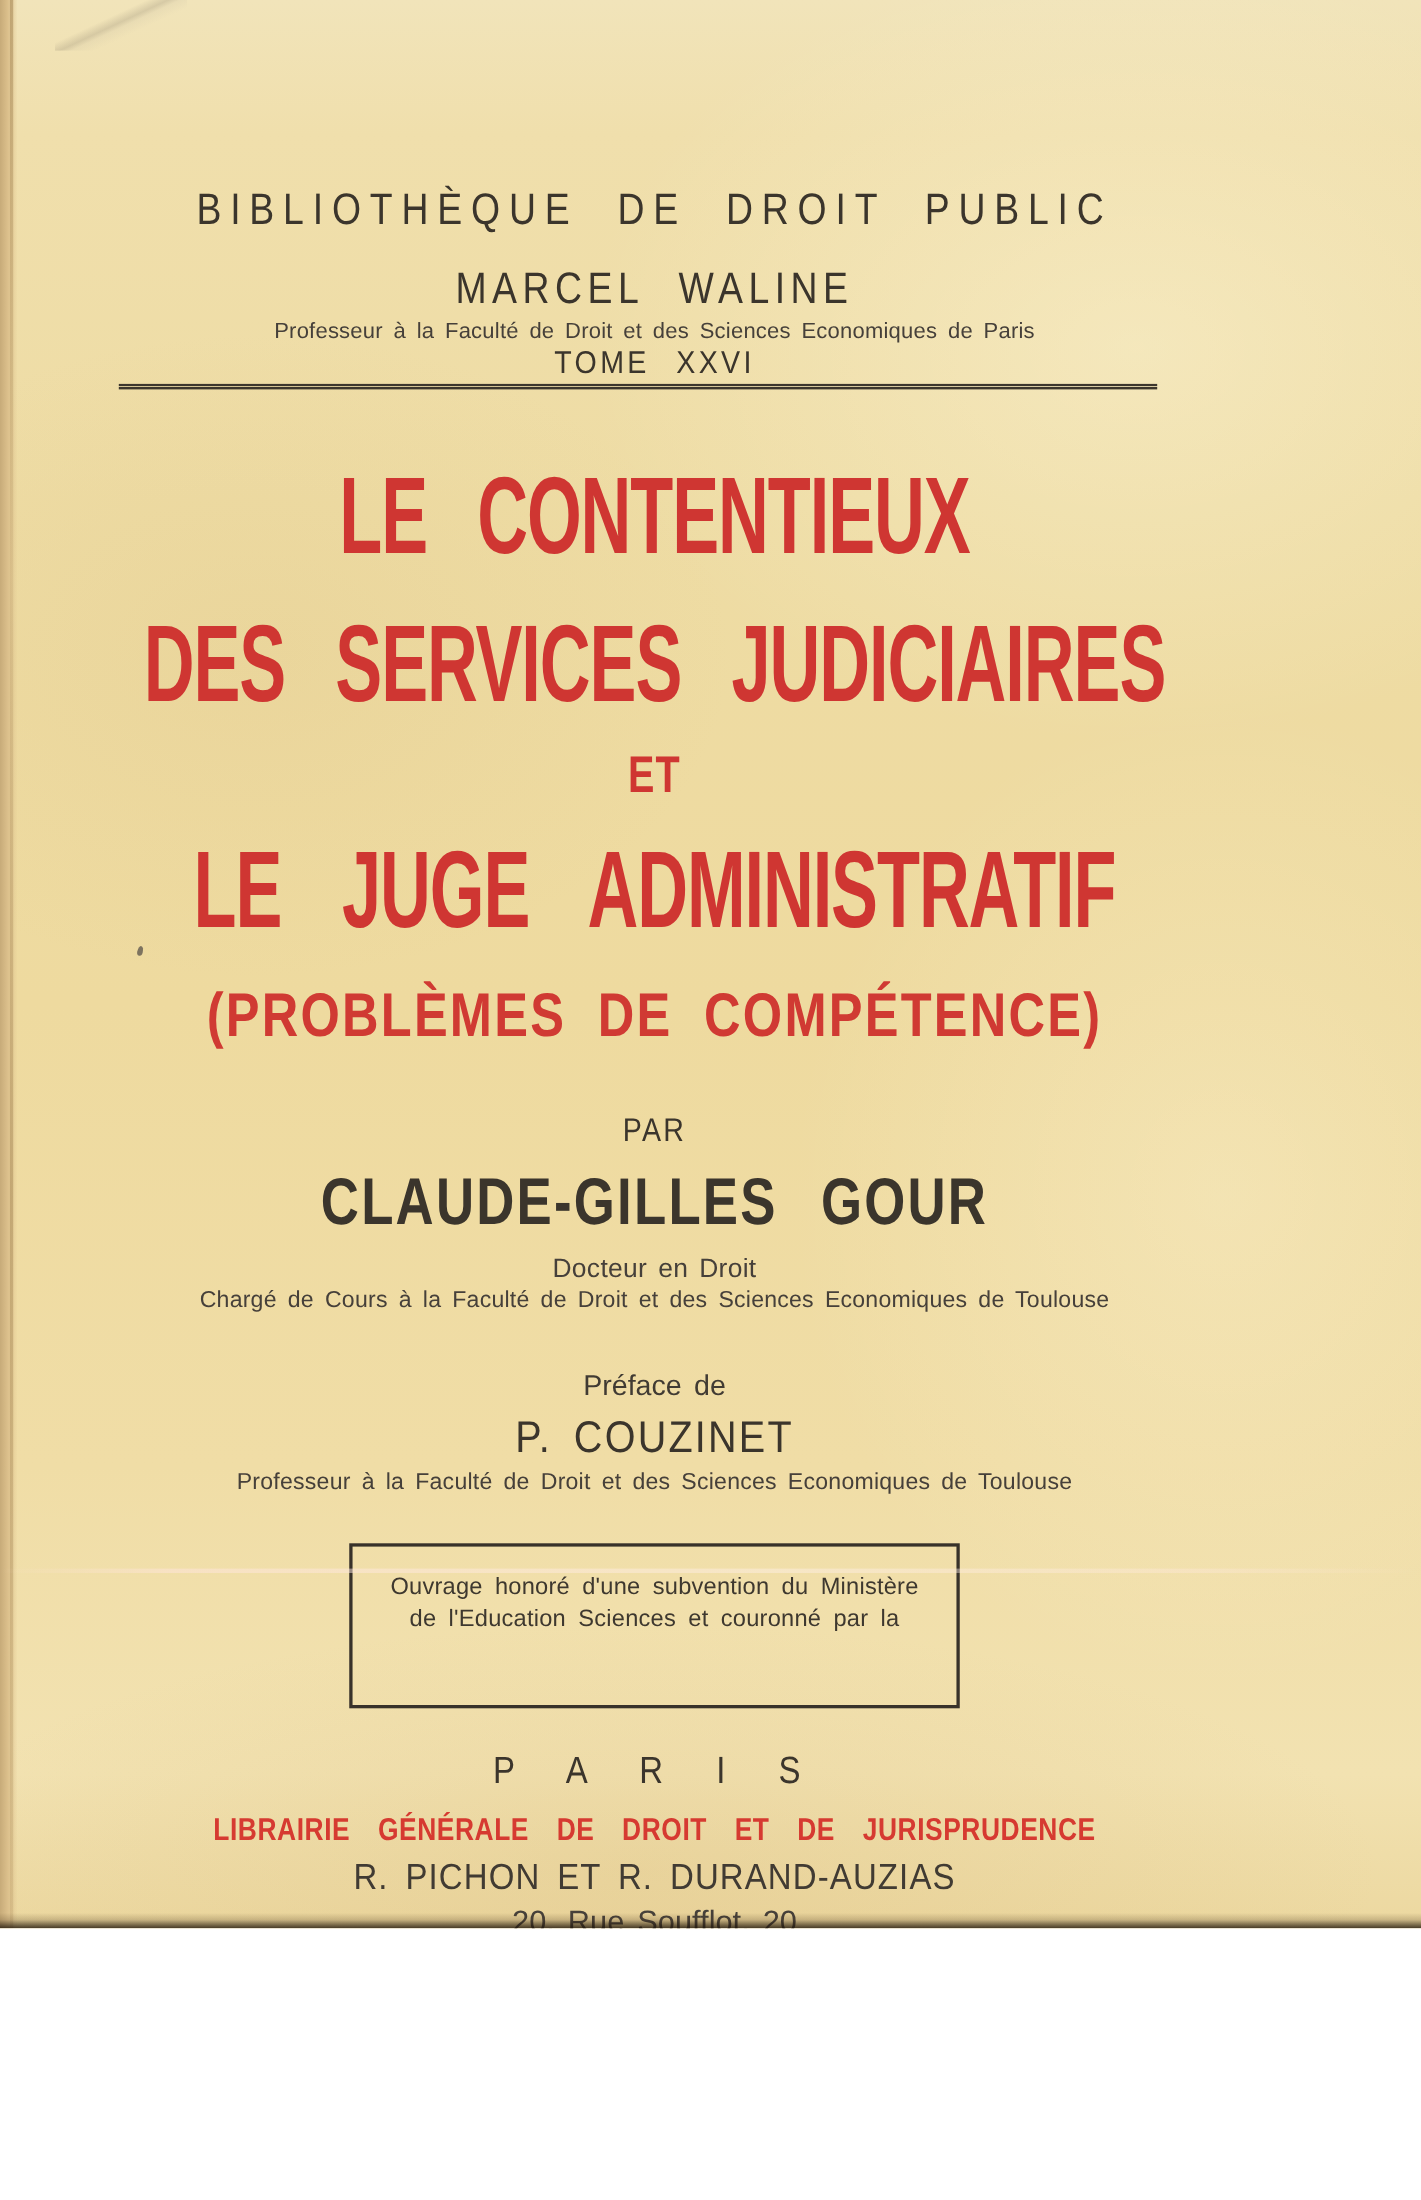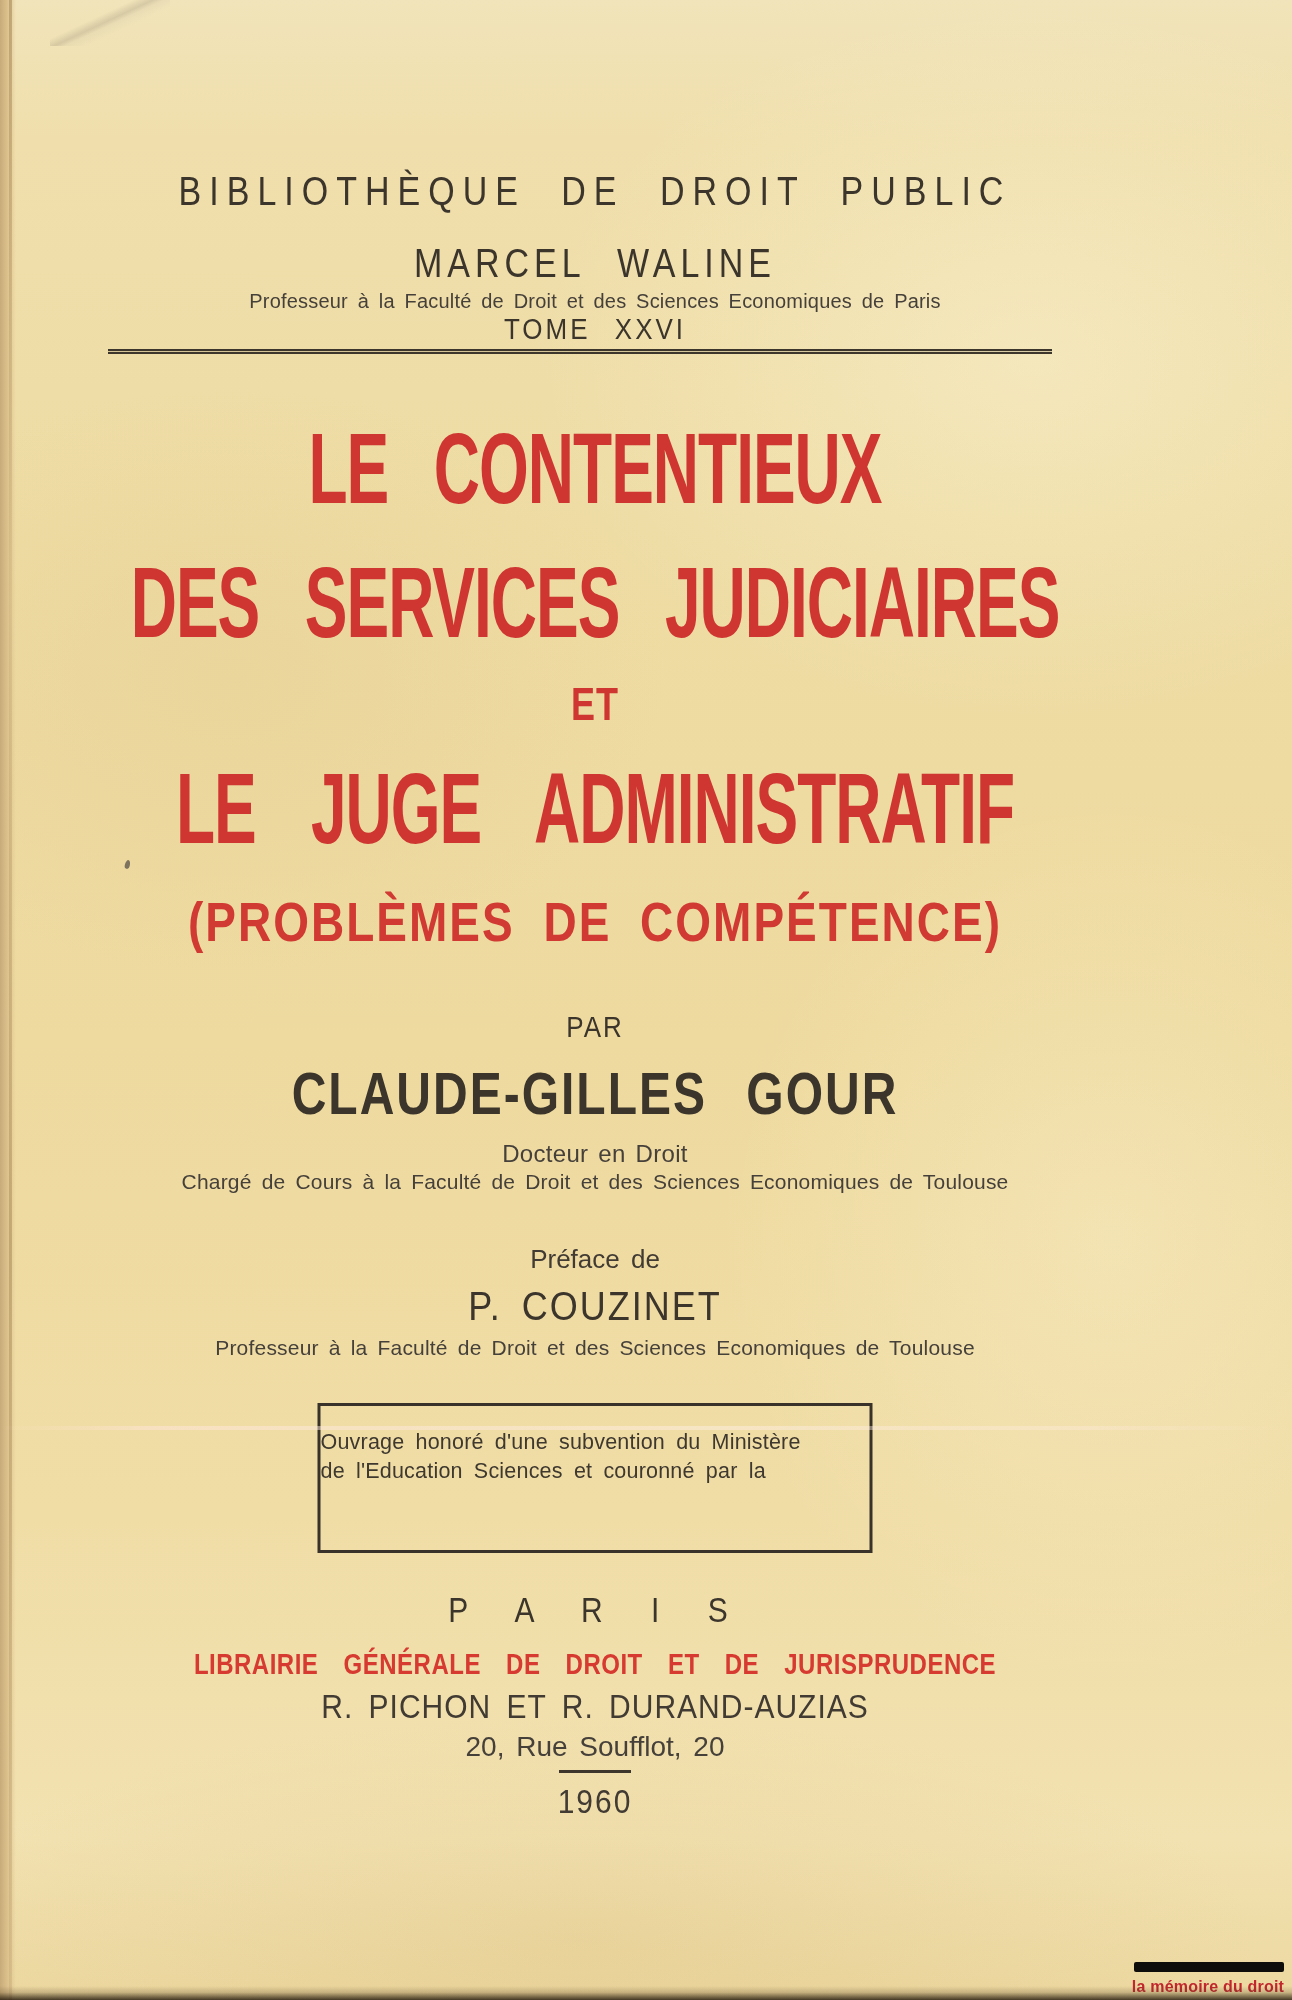--- a/index.html
+++ b/index.html
@@ -1,18 +1,18 @@
 <!DOCTYPE html>
 <html><head>
 <meta charset="utf-8">
 <style>
   html,body{margin:0;padding:0;}
   body{width:1292px;height:2000px;font-family:"Liberation Sans",sans-serif;}
   .scan{
-    position:relative;width:1292px;height:2000px;overflow:hidden;
+    position:relative;width:1292px;height:1753px;overflow:hidden;
     background:
       radial-gradient(ellipse 620px 420px at 18% 34%, rgba(216,186,122,0.18), transparent 70%),
       radial-gradient(ellipse 700px 500px at 80% 18%, rgba(255,250,226,0.35), transparent 72%),
       radial-gradient(ellipse 560px 640px at 86% 62%, rgba(255,248,222,0.28), transparent 70%),
       radial-gradient(ellipse 900px 300px at 45% 97%, rgba(213,180,116,0.22), transparent 75%),
       linear-gradient(180deg,#f1e4ba 0%,#f0dfac 7%,#eedca4 26%,#eeda9f 52%,#f0dda6 76%,#f2e2b1 92%,#ecd8a0 100%);
   }
   
   .edge-left{position:absolute;left:0;top:0;width:16px;height:100%;
     background:linear-gradient(90deg,#c7ab79 0%,#dcc08c 45%,rgba(222,196,142,0) 100%);}
@@ -39,21 +39,21 @@
     transform:scaleY(1.55);line-height:74px;}
   .red-mid{font-size:36px;font-weight:700;color:#cf3632;letter-spacing:1px;transform:scaleY(1.3);line-height:43px;}
   .red-sub{font-size:46px;font-weight:700;color:#d03a33;letter-spacing:2px;word-spacing:14px;
     transform:scaleY(1.22);line-height:55px;}
   .par{font-size:26px;letter-spacing:2px;transform:scaleY(1.15);}
   .author{font-size:48px;font-weight:700;letter-spacing:2px;word-spacing:24px;transform:scaleY(1.25);line-height:58px;color:#3b352c;}
   .pref-label{font-size:26px;color:#413b33;word-spacing:4px;}
   .pref-name{font-size:36px;letter-spacing:2px;word-spacing:8px;transform:scaleY(1.12);}
   .award{position:absolute;left:50%;top:1403px;transform:translateX(-50%);width:549px;height:122px;
     border:3px solid #38322a;padding-top:22px;box-sizing:content-box;}
-  .award .aline{position:relative;font-size:21.5px;line-height:29px;color:#3e382f;
+  .award .aline{position:relative;text-align:center;font-size:21.5px;line-height:29px;color:#3e382f;
     letter-spacing:.2px;word-spacing:5px;white-space:nowrap;}
   .city{font-size:30px;letter-spacing:14px;word-spacing:12px;transform:scaleY(1.15);}
   .publisher{font-size:24px;font-weight:700;color:#d63a31;letter-spacing:.5px;word-spacing:18px;transform:scaleY(1.2);}
   .house{font-size:30px;letter-spacing:1px;word-spacing:6px;transform:scaleY(1.1);color:#413b33;}
   .address{font-size:28px;color:#46403a;word-spacing:4px;}
   .year-dash{position:absolute;left:50%;top:1770px;transform:translateX(-50%);width:72px;height:3px;background:#3c362d;}
   .year{font-size:30px;letter-spacing:2px;transform:scaleY(1.1);color:#413b33;}
   
   .logo{position:absolute;left:1128px;top:1882px;width:160px;height:118px;}
   .logo-word{position:absolute;top:0;left:0;right:0;text-align:center;font-weight:700;

